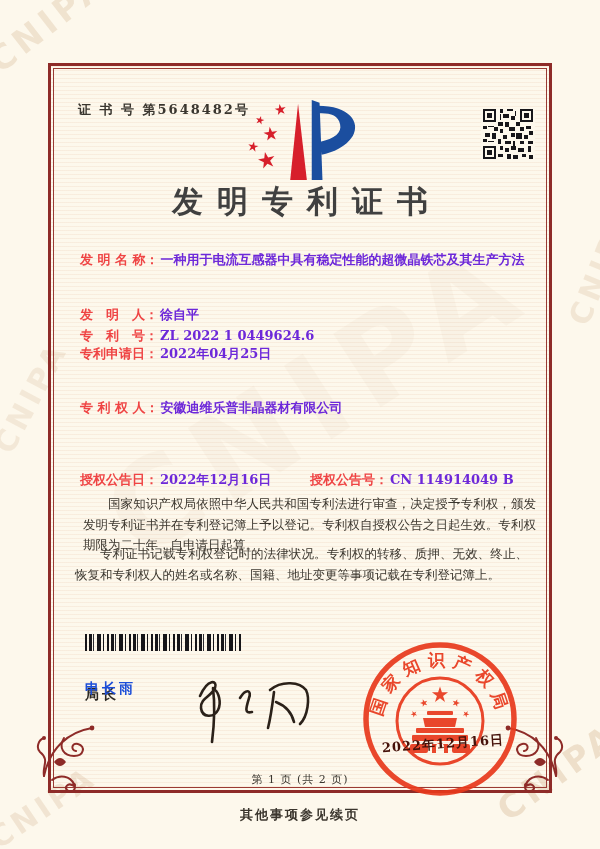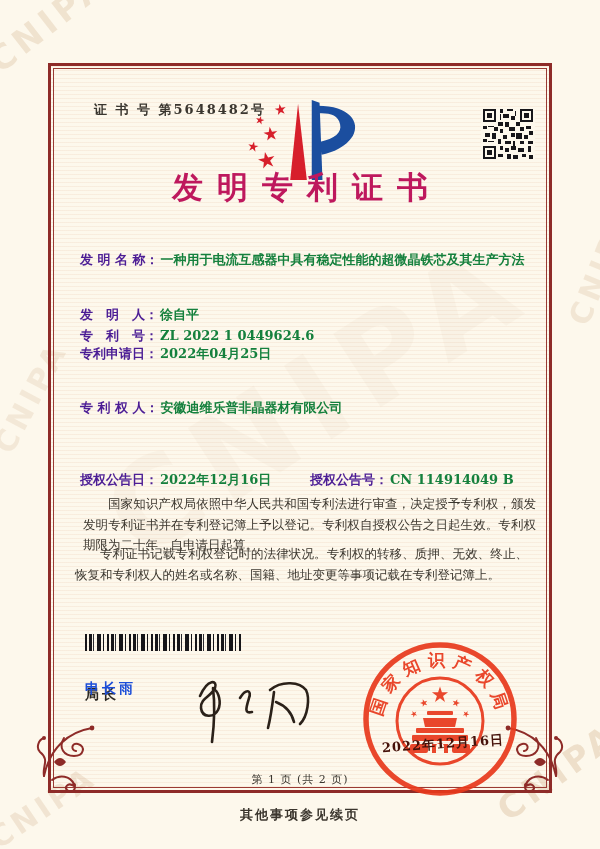--- a/index.html
+++ b/index.html
@@ -16,30 +16,30 @@
   .frame{
     position:absolute;left:48px;top:63px;width:504px;height:730px;
     border:3px solid #8e2b28;box-sizing:border-box;
     background:
       repeating-linear-gradient(180deg, rgba(209,137,96,0.10) 0 1px, rgba(209,137,96,0) 1px 4px);
   }
   .frame-inner{
     position:absolute;left:2px;top:2px;right:2px;bottom:2px;
     border:1px solid #9a3a33;
   }
-  .cert-no{position:absolute;left:94px;top:101px;font-size:13px;font-weight:700;letter-spacing:2px;color:#3a362f;}
+  .cert-no{position:absolute;left:78px;top:101px;font-size:13px;font-weight:700;letter-spacing:2px;color:#3a362f;}
   .logo{position:absolute;left:236px;top:96px;width:128px;height:86px;}
   .qr{position:absolute;left:481px;top:107px;width:54px;height:54px;}
   .title{
-    position:absolute;left:0;top:167px;width:100%;text-align:center;
-    font-size:31px;font-weight:700;letter-spacing:14px;text-indent:14px;color:#be185d;
+    position:absolute;left:0;top:181px;width:100%;text-align:center;
+    font-size:31px;font-weight:700;letter-spacing:14px;text-indent:14px;color:#404040;
   }
   .field{position:absolute;left:80px;font-size:13px;white-space:nowrap;}
-  .field .lbl{font-weight:700;color:#4c1d95;}
-  .field .val{font-weight:600;color:#15803d;margin-left:2px;margin-top:44px;}
+  .field .lbl{font-weight:700;color:#ef4444;}
+  .field .val{font-weight:600;color:#6d28d9;margin-left:2px;margin-top:44px;}
   .para{
     position:absolute;left:75px;width:453px;font-size:12.5px;line-height:20.5px;
     text-indent:2em;color:#3b362e;font-weight:500;text-align:justify;
   }
   .barcode{
     position:absolute;left:85px;top:634px;width:156px;height:17px;
     background:
       repeating-linear-gradient(90deg,
         #17161a 0 2px, rgba(0,0,0,0) 2px 4px,
         #17161a 4px 7px, rgba(0,0,0,0) 7px 8px,

